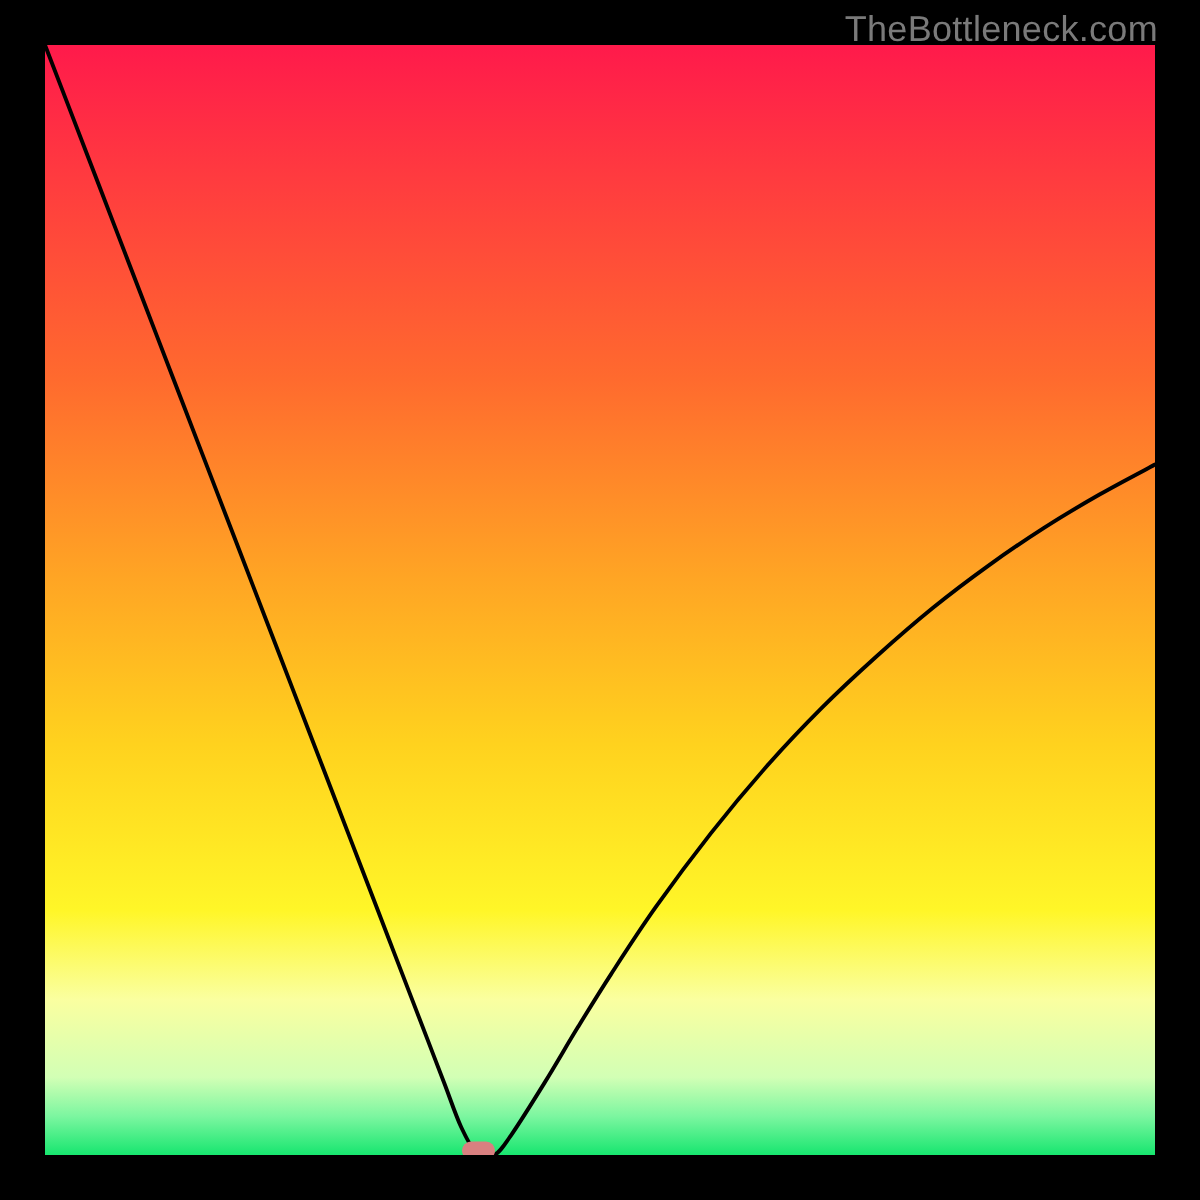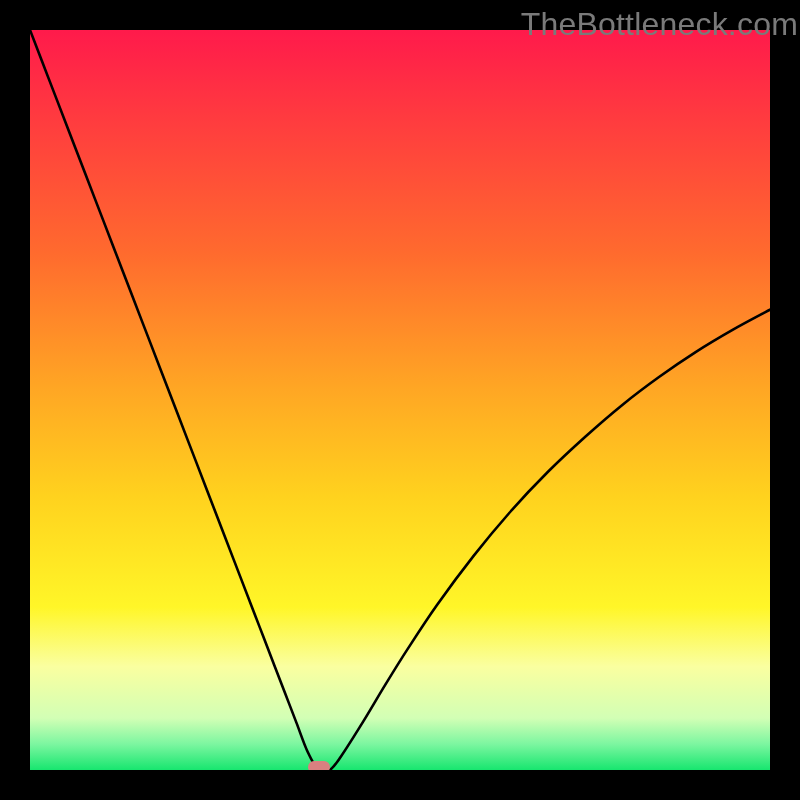--- a/index.html
+++ b/index.html
@@ -13,23 +13,23 @@
   }
   .stage {
     position: relative;
     width: 800px;
     height: 800px;
     background: #000;
   }
   .watermark {
     position: absolute;
     top: 6px;
-    right: 2px;
+    right: 28px;
     color: #7a7a7a;
-    font-size: 32px;
+    font-size: 24px;
     font-weight: 400;
     letter-spacing: 0.2px;
     z-index: 5;
     user-select: none;
     text-align: center;
   }
   .plot-area {
     position: absolute;
     left: 30px;
     top: 30px;

